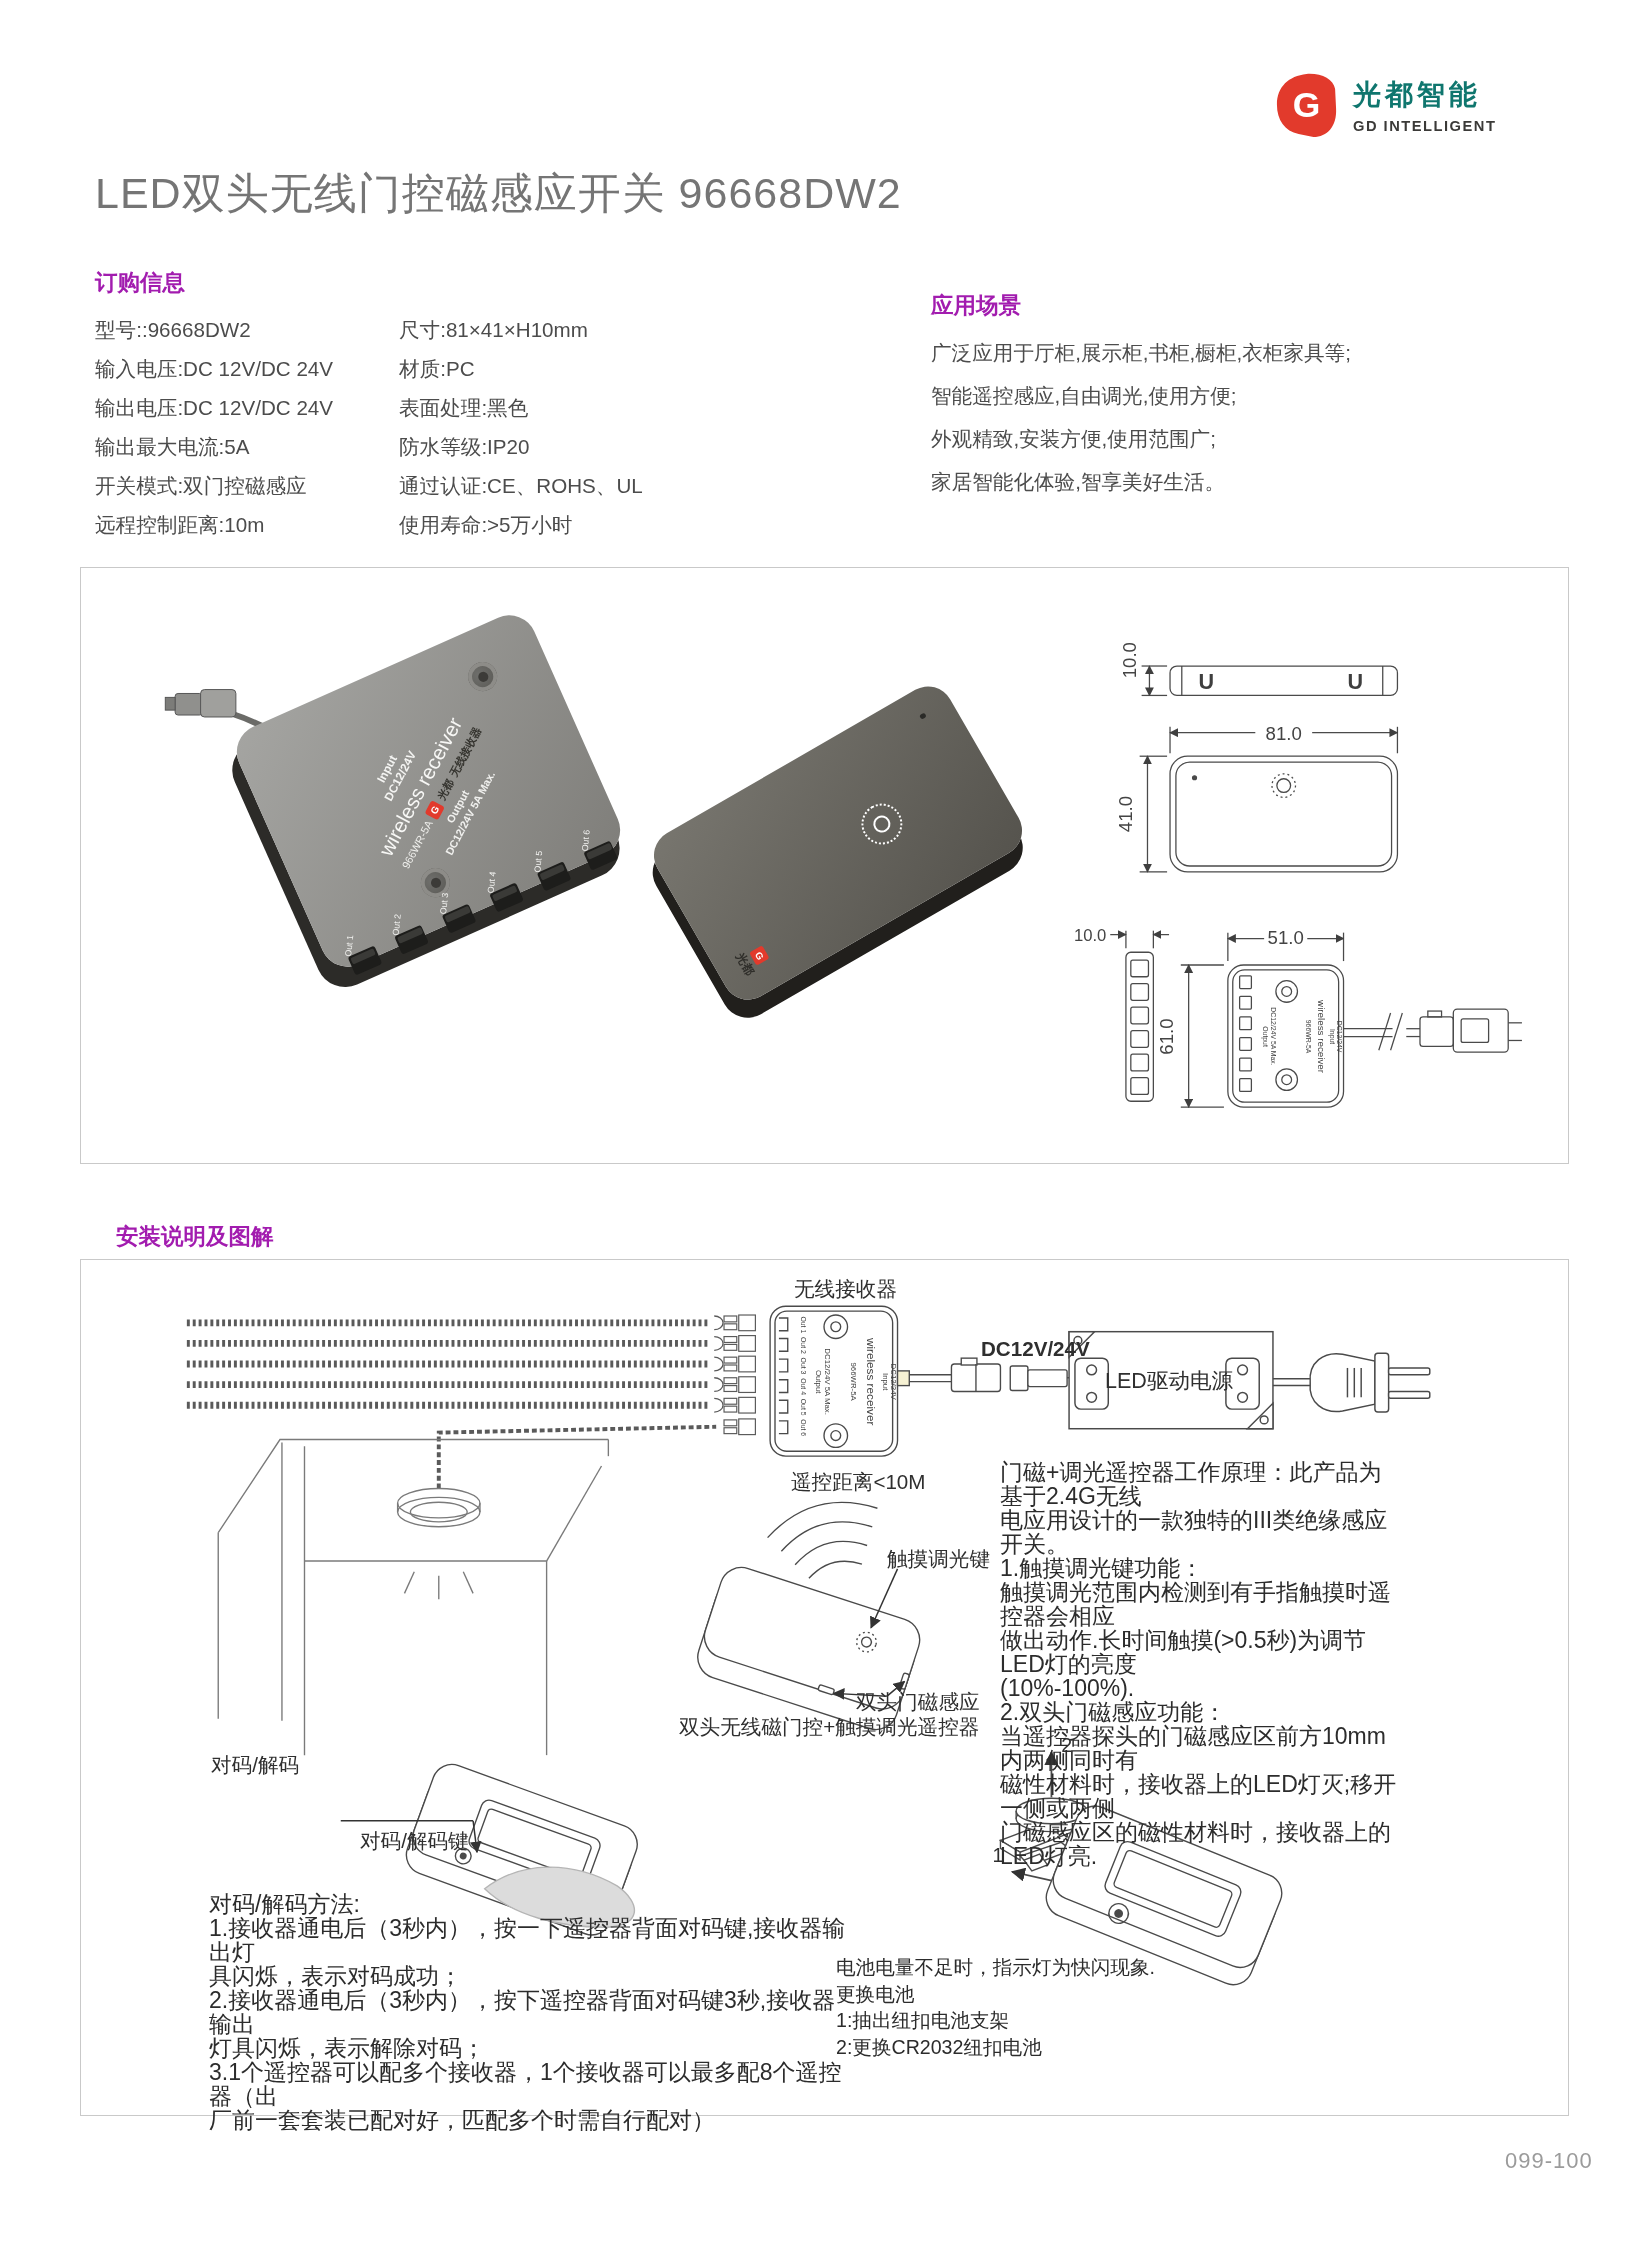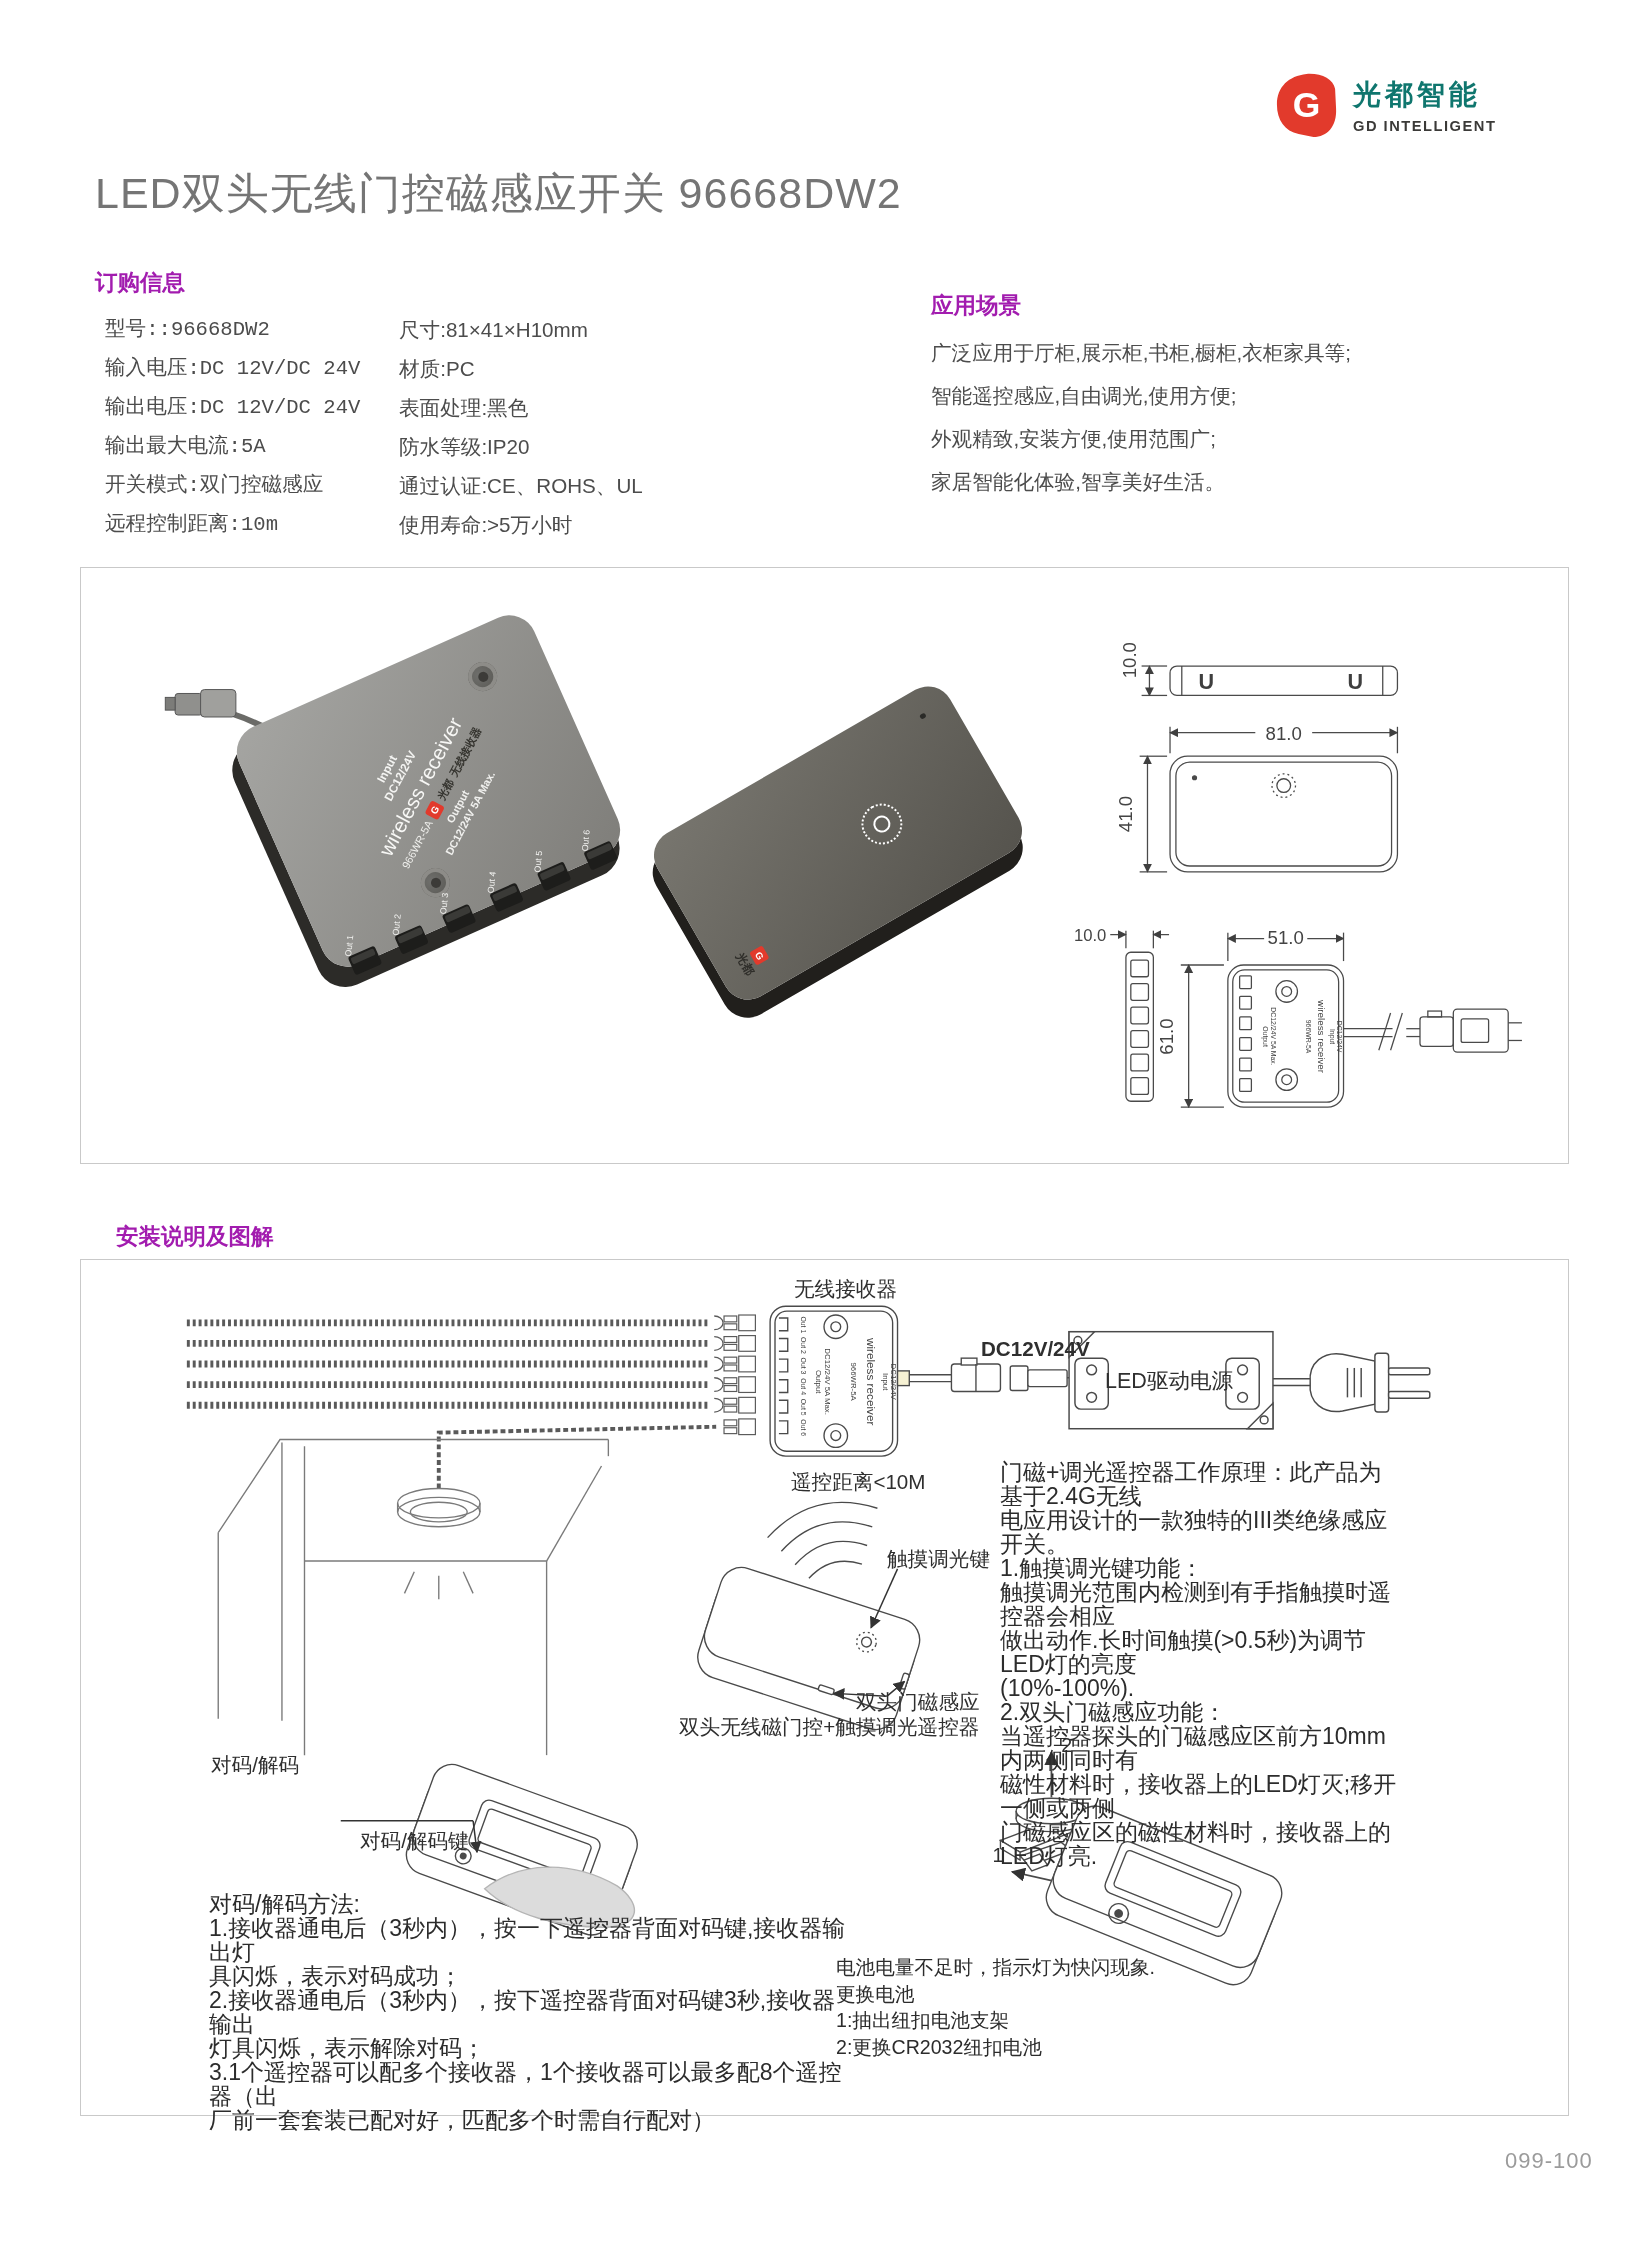--- a/index.html
+++ b/index.html
@@ -58,21 +58,21 @@
 <svg class="abs" style="left:1272px;top:71px;" width="69" height="69" viewBox="0 0 70 70">
   <path d="M35,3 C17,5 5,16 5,34 C5,50 13,61 27,64 L42,67 C56,67 66,56 65,38 L64,18 C62,8 50,2 35,3 Z" fill="#e23a2c"></path>
   <text x="35" y="47" text-anchor="middle" font-size="36" font-weight="bold" fill="#ffffff">G</text>
 </svg>
 <div class="abs logo-cn nowrap">光都智能</div>
 <div class="abs logo-en nowrap">GD INTELLIGENT</div>
 
 <div class="abs page-title nowrap">LED双头无线门控磁感应开关 96668DW2</div>
 
 <div class="abs sec-h" style="left:95px;top:267px;">订购信息</div>
-<div class="abs spec-col" style="left:105px;font-family:Liberation Mono, monospace;">
+<div class="abs spec-col" style="left:95px;">
   <div>型号::96668DW2</div>
   <div>输入电压:DC 12V/DC 24V</div>
   <div>输出电压:DC 12V/DC 24V</div>
   <div>输出最大电流:5A</div>
   <div>开关模式:双门控磁感应</div>
   <div>远程控制距离:10m</div>
 </div>
 <div class="abs spec-col" style="left:399px;">
   <div>尺寸:81×41×H10mm</div>
   <div>材质:PC</div>

